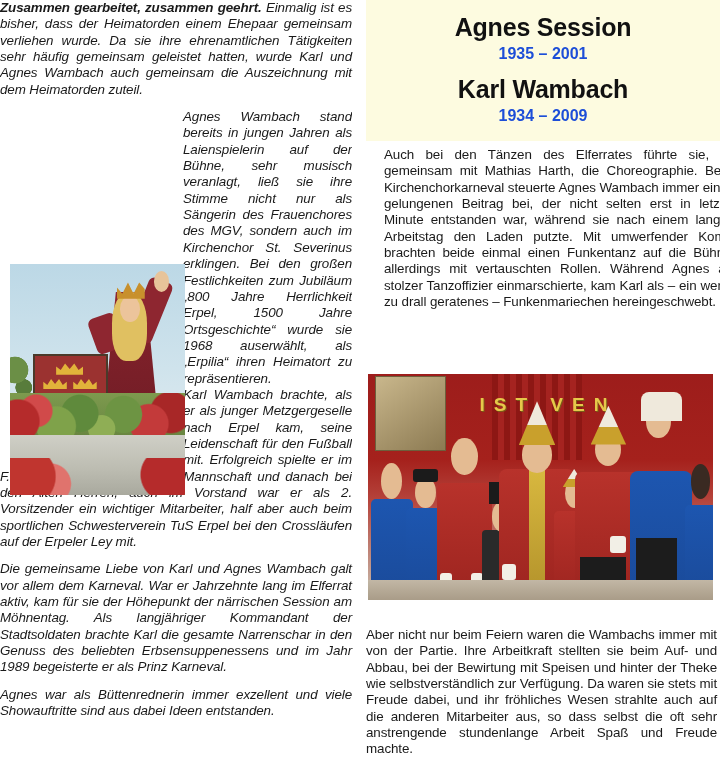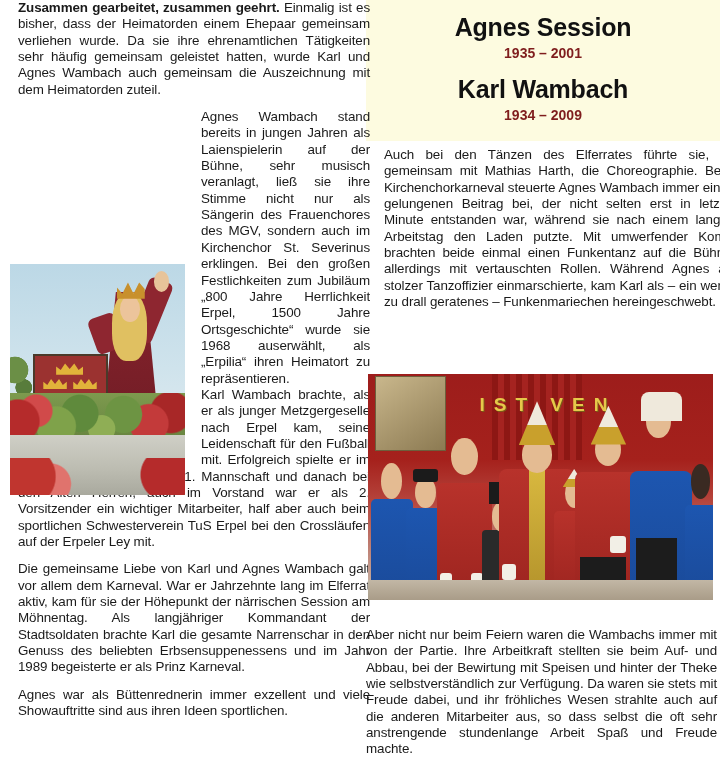--- a/index.html
+++ b/index.html
@@ -20,21 +20,21 @@
     height: 770px;
     background: #ffffff;
   }
   .col {
     position: absolute;
     top: 0;
     width: 352px;
     height: 770px;
     box-sizing: border-box;
   }
-  .col-left  { left: 18px; }
+  .col-left  { left: 0; font-style: italic; }
 
   p.body-text {
     margin: 0 0 11px 0;
     font-size: 13.4px;
     line-height: 16.35px;
     text-align: justify;
     text-justify: inter-word;
     hyphens: manual;
     letter-spacing: -0.1px;
   }
@@ -56,24 +56,24 @@
     padding-bottom: 2px;
   }
   .memorial-name {
     font-size: 25px;
     font-weight: bold;
     letter-spacing: -0.2px;
     line-height: 29px;
     color: #111;
   }
   .memorial-dates {
-    font-size: 14px;
+    font-size: 16px;
     font-weight: bold;
     line-height: 21px;
-    color: #7f1d1d;
+    color: #1d4ed8;
     margin-top: 1px;
     text-align: right;
   }
   .memorial-gap { height: 11px; }
 
   
   .right-body {
     position: absolute;
     left: 384px;
     top: 147px;
@@ -260,21 +260,21 @@
     <p class="body-text"><span class="lead-in">Zusammen gearbeitet, zusammen geehrt.</span><span> Einmalig ist es bisher, dass der Heimatorden einem Ehepaar gemeinsam verliehen wurde. Da sie ihre ehrenamtlichen Tätigkeiten sehr häufig gemeinsam geleistet hatten, wurde Karl und Agnes Wambach auch gemeinsam die Auszeichnung mit dem Heimatorden zuteil.</span></p>
 
     <div style="overflow: hidden;">
         <div style="float: left; width: 183px; height: 233px; shape-outside: inset(0px); margin-top: 115px;"></div>
         <p class="body-text" style="margin-bottom: 0px;">Agnes Wambach stand bereits in jungen Jahren als Laienspielerin auf der Bühne, sehr musisch veranlagt, ließ sie ihre Stimme nicht nur als Sängerin des Frauenchores des MGV, sondern auch im Kirchenchor St. Severinus erklingen. Bei den großen Festlichkeiten zum Jubiläum „800 Jahre Herrlichkeit Erpel, 1500 Jahre Ortsgeschichte“ wurde sie 1968 auserwählt, als „Erpilia“ ihren Heimatort zu repräsentieren.</p>
         <p class="body-text">Karl Wambach brachte, als er als junger Metzgergeselle nach Erpel kam, seine Leidenschaft für den Fußball mit. Erfolgreich spielte er im F.V. Rot-Weiß Erpel in der 1. Mannschaft und danach bei den Alten Herren, auch im Vorstand war er als 2. Vorsitzender ein wichtiger Mitarbeiter, half aber auch beim sportlichen Schwesterverein TuS Erpel bei den Crossläufen auf der Erpeler Ley mit.</p>
       </div>
 
     <p class="body-text">Die gemeinsame Liebe von Karl und Agnes Wambach galt vor allem dem Karneval. War er Jahrzehnte lang im Elferrat aktiv, kam für sie der Höhepunkt der närrischen Session am Möhnentag. Als langjähriger Kommandant der Stadtsoldaten brachte Karl die gesamte Narrenschar in den Genuss des beliebten Erbsensuppenessens und im Jahr 1989 begeisterte er als Prinz Karneval.</p>
 
-    <p class="body-text">Agnes war als Büttenrednerin immer exzellent und viele Showauftritte sind aus ihren Ideen sportlichen.</p>
+    <p class="body-text">Agnes war als Büttenrednerin immer exzellent und viele Showauftritte sind aus dabei Ideen entstanden.</p>
   </div>
 
   <div class="right-body">
     <p class="body-text">Auch bei den Tänzen des Elferrates führte sie, oft gemeinsam mit Mathias Harth, die Choreographie. Beim Kirchenchorkarneval steuerte Agnes Wambach immer einen gelungenen Beitrag bei, der nicht selten erst in letzter Minute entstanden war, während sie nach einem langen Arbeitstag den Laden putzte. Mit umwerfender Komik brachten beide einmal einen Funkentanz auf die Bühne, allerdings mit vertauschten Rollen. Während Agnes als stolzer Tanzoffizier einmarschierte, kam Karl als – ein wenig zu drall geratenes – Funkenmariechen hereingeschwebt.</p>
   </div>
 
   <div class="right-lower">
     <p class="body-text">Aber nicht nur beim Feiern waren die Wambachs immer mit von der Partie. Ihre Arbeitkraft stellten sie beim Auf- und Abbau, bei der Bewirtung mit Speisen und hinter der Theke wie selbstverständlich zur Verfügung. Da waren sie stets mit Freude dabei, und ihr fröhliches Wesen strahlte auch auf die anderen Mitarbeiter aus, so dass selbst die oft sehr anstrengende stundenlange Arbeit Spaß und Freude machte.</p>
   </div>
 

